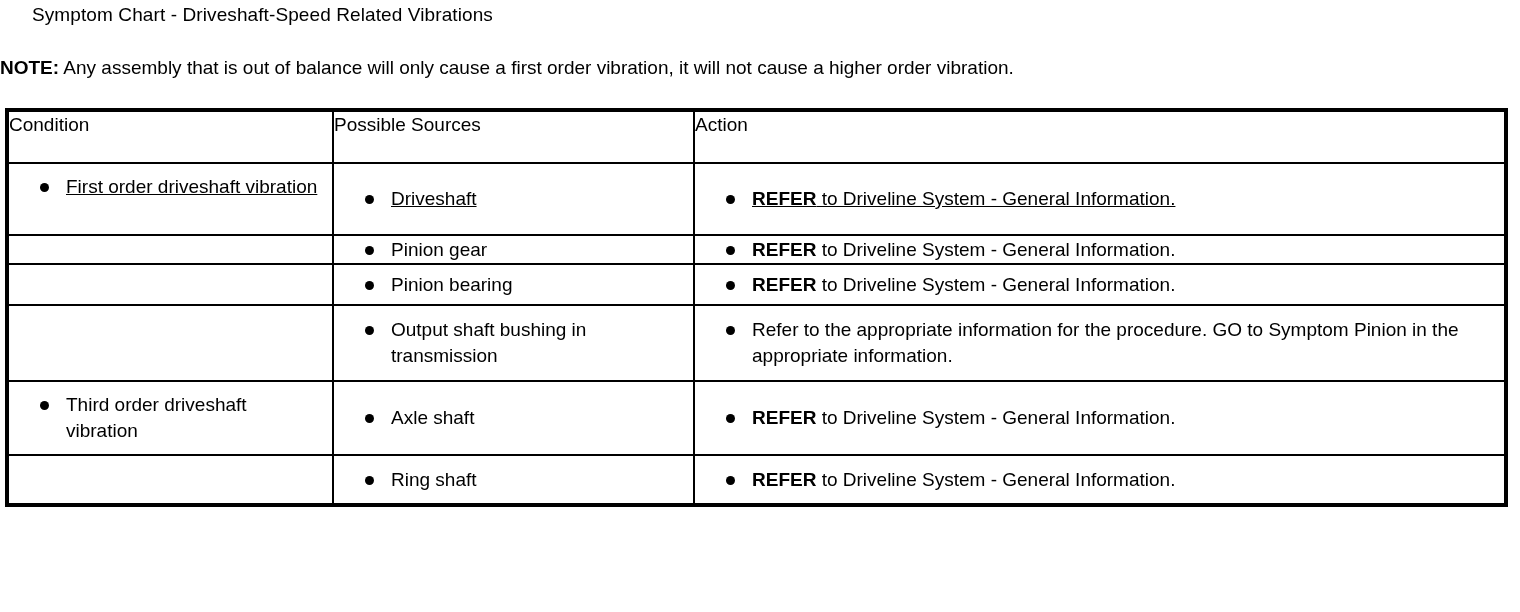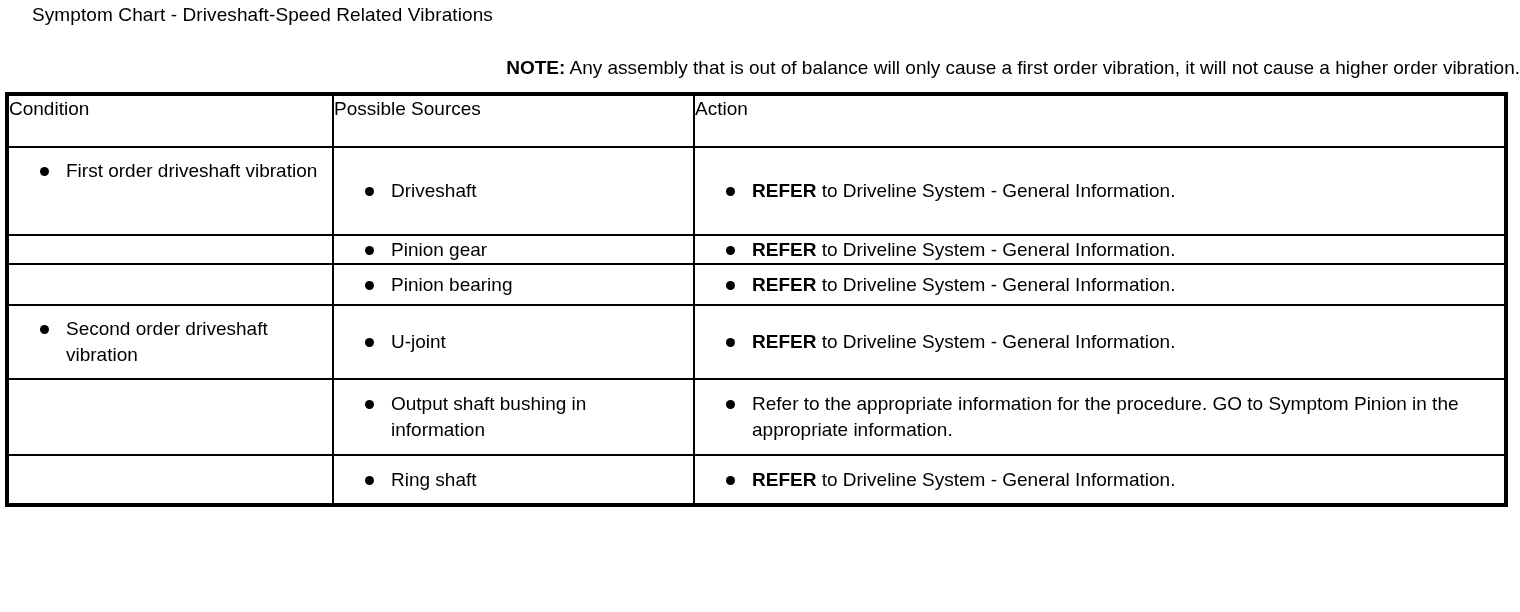--- a/index.html
+++ b/index.html
@@ -30,33 +30,33 @@
     letter-spacing: 0.1px;
     white-space: nowrap;
     margin-left: 32px;
   }
 
   .note-line {
     position: absolute;
     left: 0;
     top: 56px;
     width: 1520px;
-    text-align: right;
+    text-align: left;
     font-size: 19px;
     line-height: 24px;
     white-space: nowrap;
   }
   .note-label {
     font-weight: bold;
   }
 
   .sym-table {
     position: absolute;
     left: 5px;
-    top: 92px;
+    top: 108px;
     width: 1503px;
     border-collapse: collapse;
     table-layout: fixed;
     border: 4px solid #000000;
   }
   .sym-table td,
   .sym-table th {
     border: 2px solid #000000;
     padding: 0;
     vertical-align: top;
@@ -98,21 +98,21 @@
   .cell-pad {
     padding-top: 10px;
     padding-bottom: 10px;
   }
 
   td.vmid { vertical-align: middle; margin-top: 8px; }
 
   .bold-lead { font-weight: bold; }
 
   
-  .r1 { height: 88px; }
+  .r1 { height: 72px; text-decoration: underline; }
   .r2 { height: 29px; }
   .r3 { height: 41px; }
   .r4 { height: 72px; }
   .r5 { height: 76px; }
   .r6 { height: 72px; }
   .r7 { height: 50px; }
 
   .empty-cell { }
 </style>
 </head>
@@ -178,52 +178,52 @@
               <span class="bullet">Pinion bearing</span>
             </div>
         </td>
         <td class="vmid">
           <div>
               <span class="bullet"><span class="bold-lead">REFER</span><span> to Driveline System - General Information.</span></span>
             </div>
         </td>
       </tr>
 
-      <tr class="r4">
+
+      <tr class="r5">
+        <td class="empty-cell"></td>
+        <td class="vmid">
+          <div>
+              <span class="bullet">Output shaft bushing in transmission</span>
+            </div>
+        </td>
+        <td class="vmid">
+          <div>
+              <span class="bullet"><span class="bold-lead"></span><span>Refer to the appropriate information for the procedure. GO to Symptom Pinion in the appropriate information.</span></span>
+            </div>
+        </td>
+      </tr>
+
+      <tr class="r6">
         <td>
           <div class="cell-pad">
-              <span class="bullet">Second order driveshaft vibration</span>
-            </div>
-        </td>
-        <td class="vmid">
-          <div>
-              <span class="bullet">U-joint</span>
-            </div>
-        </td>
-        <td class="vmid">
-          <div>
-              <span class="bullet"><span class="bold-lead">REFER</span><span> to Driveline System - General Information.</span></span>
-            </div>
-        </td>
-      </tr>
-
-      <tr class="r5">
-        <td class="empty-cell"></td>
-        <td class="vmid">
-          <div>
-              <span class="bullet">Output shaft bushing in information</span>
-            </div>
-        </td>
-        <td class="vmid">
-          <div>
-              <span class="bullet"><span class="bold-lead"></span><span>Refer to the appropriate information for the procedure. GO to Symptom Pinion in the appropriate information.</span></span>
-            </div>
-        </td>
-      </tr>
-
+              <span class="bullet">Third order driveshaft vibration</span>
+            </div>
+        </td>
+        <td class="vmid">
+          <div>
+              <span class="bullet">Axle shaft</span>
+            </div>
+        </td>
+        <td class="vmid">
+          <div>
+              <span class="bullet"><span class="bold-lead">REFER</span><span> to Driveline System - General Information.</span></span>
+            </div>
+        </td>
+      </tr>
 
       <tr class="r7">
         <td class="empty-cell"></td>
         <td class="vmid">
           <div>
               <span class="bullet">Ring shaft</span>
             </div>
         </td>
         <td class="vmid">
           <div>

